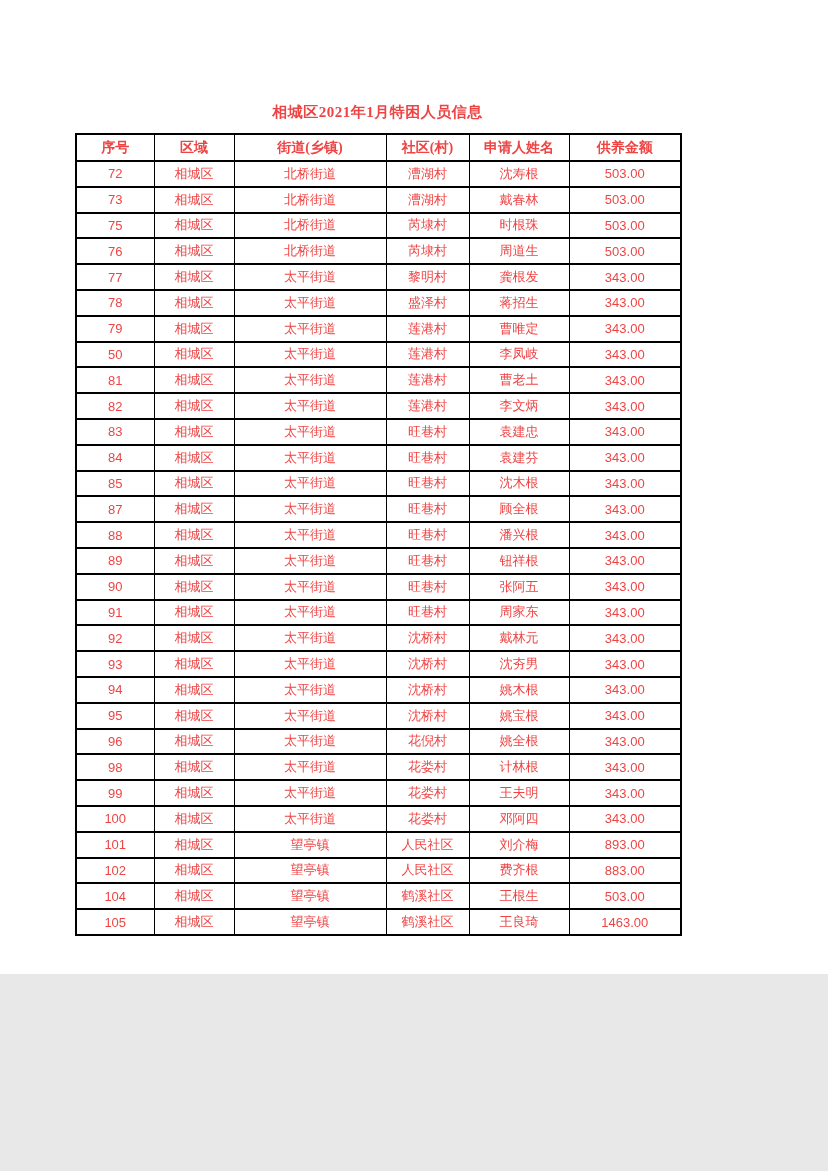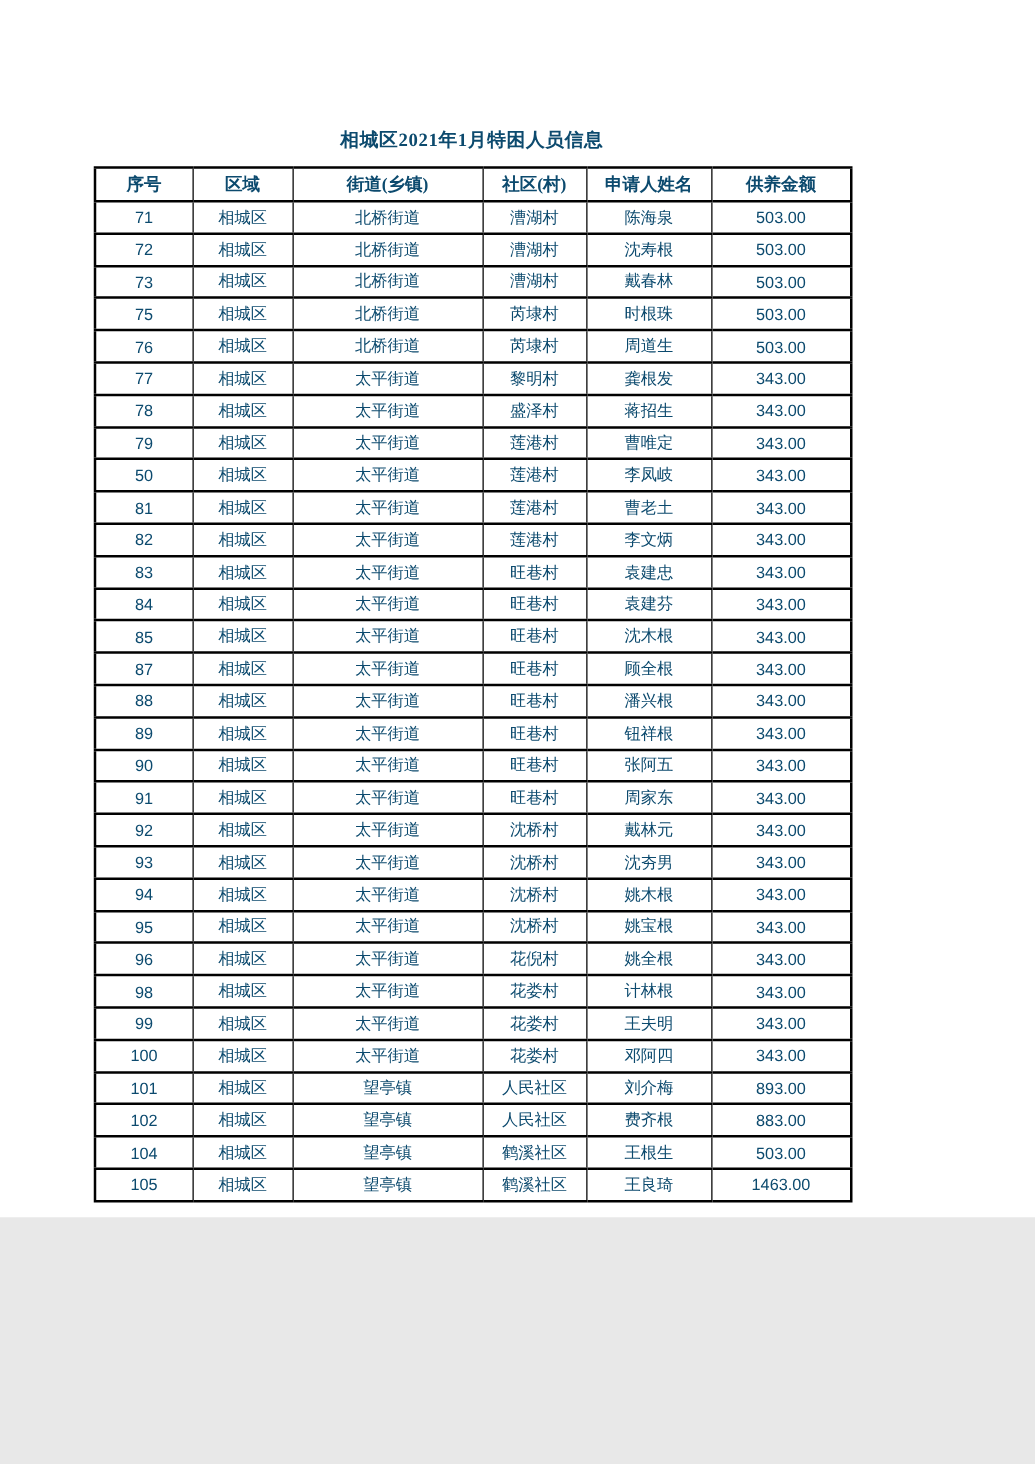--- a/index.html
+++ b/index.html
@@ -2,21 +2,21 @@
 <html><head>
 <meta charset="utf-8">
 <style>
   * { margin: 0; padding: 0; box-sizing: border-box; }
   html, body { background: #e8e8e8; }
   body { width: 828px; font-family: "Liberation Serif", "DejaVu Serif", serif; }
   .page {
     width: 828px;
     height: 974px;
     background: #ffffff;
-    color: #0c4a6e;
+    color: #ef4444;
     position: relative;
     overflow: hidden;
   }
   .doc-title {
     position: absolute;
     top: 103px;
     left: 75px;
     width: 605px;
     text-align: center;
     font-size: 15px;
@@ -80,28 +80,20 @@
         <th>序号</th>
         <th>区域</th>
         <th>街道(乡镇)</th>
         <th>社区(村)</th>
         <th>申请人姓名</th>
         <th>供养金额</th>
       </tr>
     </thead>
     <tbody>
         <tr>
-          <td class="num">71</td>
-          <td class="zh">相城区</td>
-          <td class="zh">北桥街道</td>
-          <td class="zh">漕湖村</td>
-          <td class="zh">陈海泉</td>
-          <td class="num">503.00</td>
-        </tr>
-        <tr>
           <td class="num">72</td>
           <td class="zh">相城区</td>
           <td class="zh">北桥街道</td>
           <td class="zh">漕湖村</td>
           <td class="zh">沈寿根</td>
           <td class="num">503.00</td>
         </tr>
         <tr>
           <td class="num">73</td>
           <td class="zh">相城区</td>

